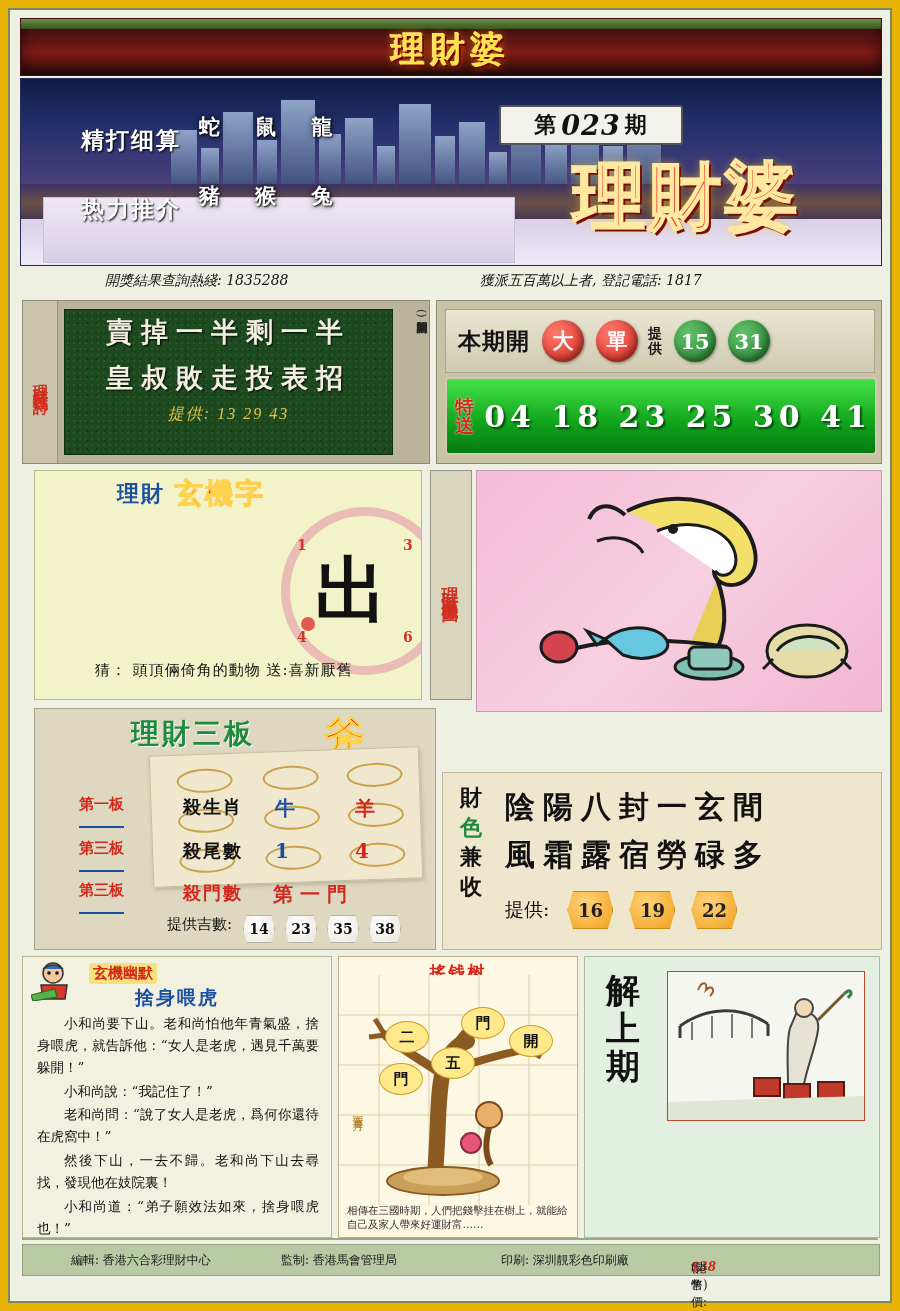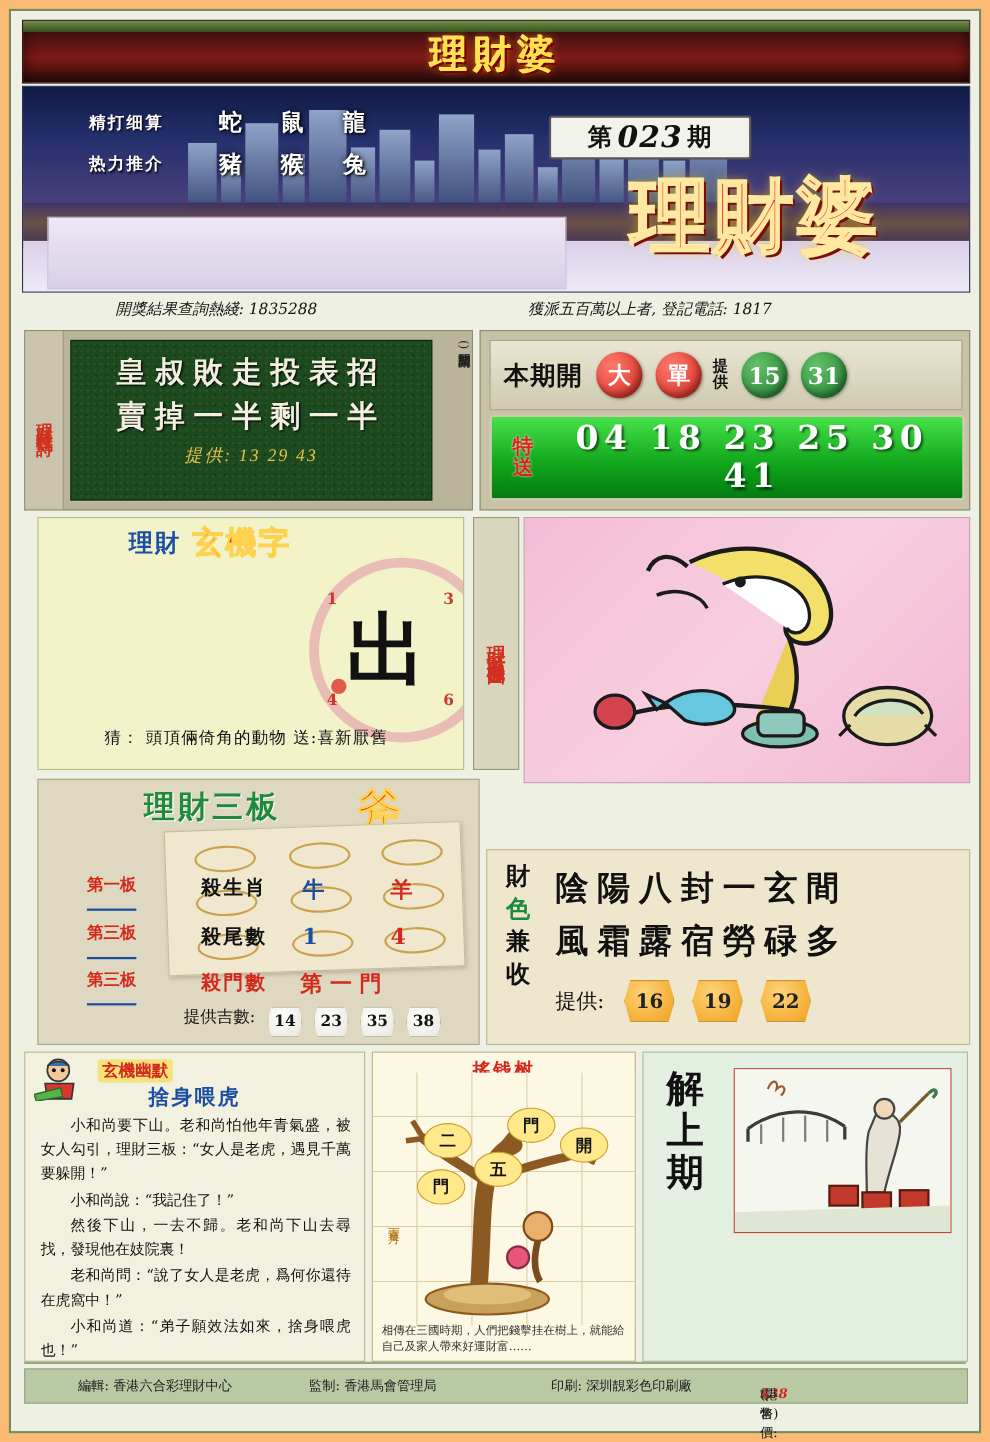--- a/index.html
+++ b/index.html
@@ -4,21 +4,21 @@
 <style>
   html,body{margin:0;padding:0;}
   body{
     width:900px;height:1311px;
     background:#dfe3d0;
     font-family:"DejaVu Sans","Liberation Sans",sans-serif;
     overflow:hidden;
   }
   .page{
     position:relative;width:900px;height:1311px;
-    background:#fdba74;
+    background:#eab308;
     box-sizing:border-box;
     padding:8px;
   }
   .frame{
     position:absolute;left:8px;top:8px;width:884px;height:1295px;
     border:2px solid #7a8a5a;
     background:#eef0e4;
     box-sizing:border-box;
   }
 
@@ -69,22 +69,22 @@
     background:linear-gradient(180deg,#d9cfe8,#efeaf6);
   }
   .lead-left{
     position:absolute;left:60px;top:18px;width:330px;color:#fff;
   }
   .lead-row{
     display:flex;align-items:center;margin-bottom:10px;
     font-family:"DejaVu Serif","Liberation Serif",serif;
   }
   .lead-label{
-    font-size:15px;font-weight:bold;color:#ffffff;letter-spacing:2px;
-    text-shadow:1px 1px 2px #000;width:118px;
+    font-size:23px;font-weight:bold;color:#ffffff;letter-spacing:2px;
+    text-shadow:1px 1px 2px #000;width:118px;margin-top:28px;
   }
   .lead-zodiac{
     font-size:21px;font-weight:bold;color:#ffffff;letter-spacing:14px;
     text-shadow:1px 1px 2px #000,0 0 6px rgba(0,0,0,.8);
   }
   .issue-box{
     position:absolute;left:478px;top:26px;width:180px;height:36px;
     background:#f2f2ec;border:2px solid #555;border-radius:3px;
     display:flex;align-items:center;justify-content:center;
     font-family:"DejaVu Serif","Liberation Serif",serif;
@@ -187,21 +187,21 @@
   }
   .res-bottom{
     position:absolute;left:8px;top:76px;width:428px;height:74px;
     background:linear-gradient(180deg,#46e24a,#0fa31a 60%,#067a12);
     border:2px solid #cfcab0;border-radius:4px;
     display:flex;align-items:center;
   }
   .res-bottom .tag{
     font-family:"DejaVu Serif","Liberation Serif",serif;
     font-size:19px;font-weight:bold;color:#d9241a;
-    line-height:1;margin-left:19px;width:26px;
+    line-height:1;margin-left:8px;width:26px;
     text-shadow:0 0 2px #fff;
   }
   .res-bottom .nums{
     flex:1;text-align:center;
     font-family:"DejaVu Serif","Liberation Serif",serif;
     font-size:30px;font-weight:bold;color:#ffffff;letter-spacing:5px;
     text-shadow:2px 2px 2px rgba(0,0,0,.55);
   }
 
   
@@ -505,22 +505,22 @@
   <div class="hotlines">
     <span class="h1">開獎結果查詢熱綫:  1835288</span>
     <span class="h2">獲派五百萬以上者,  登記電話:  1817</span>
   </div>
 
   <div class="poem-box">
     <div class="poem-side">
       <span>理財特碼詩</span>
     </div>
     <div class="poem-green">
+      <div class="poem-line poem-line2">賣掉一半剩一半</div>
       <div class="poem-line">皇叔敗走投表招</div>
-      <div class="poem-line poem-line2">賣掉一半剩一半</div>
       <div class="poem-sup">提供: 13 29 43</div>
     </div>
     <div class="poem-note">(請刮開塗層觀閱)</div>
   </div>
 
   <div class="result-box">
     <div class="res-top">
       <span class="lbl">本期開</span>
       <span class="ball red">大</span>
       <span class="ball red">單</span>
@@ -629,24 +629,24 @@
         <path d="M12 10 Q22 2 32 10" fill="#2e6fb7" stroke="#333" stroke-width="1.5"></path>
         <circle cx="18" cy="14" r="1.8" fill="#111"></circle>
           <circle cx="26" cy="14" r="1.8" fill="#111"></circle>
         <path d="M10 26 L36 26 L34 40 L12 40 Z" fill="#d8382b" stroke="#333" stroke-width="1.5"></path>
         <path d="M0 36 L24 30 L26 38 L2 42 Z" fill="#57b24a" stroke="#2c6b25" stroke-width="1.2"></path>
       </svg>
     </div>
     <div class="humor-head">玄機幽默</div>
     <div class="humor-title">捨身喂虎</div>
     <div class="humor-body">
-      <p>小和尚要下山。老和尚怕他年青氣盛，被女人勾引，理財三板：“女人是老虎，遇見千萬要躲開！”</p>
+      <p>小和尚要下山。老和尚怕他年青氣盛，捨身喂虎，就告訴他：“女人是老虎，遇見千萬要躲開！”</p>
       <p>小和尚說：“我記住了！”</p>
+      <p>老和尚問：“說了女人是老虎，爲何你還待在虎窩中！”</p>
       <p>然後下山，一去不歸。老和尚下山去尋找，發現他在妓院裏！</p>
-      <p>老和尚問：“說了女人是老虎，爲何你還待在虎窩中！”</p>
       <p>小和尚道：“弟子願效法如來，捨身喂虎也！”</p>
     </div>
   </div>
 
   <div class="tree">
     <div class="tree-title">搖钱树</div>
     <svg width="238" height="230" viewBox="0 0 238 230" style="position:absolute;left:0;top:18px;">
       <rect x="0" y="0" width="238" height="230" fill="#fdf8e4"></rect>
       <g stroke="#d8cfa8" stroke-width="1" fill="none">
         <path d="M0 40 L238 40 M0 90 L238 90 M0 140 L238 140 M0 190 L238 190"></path>

